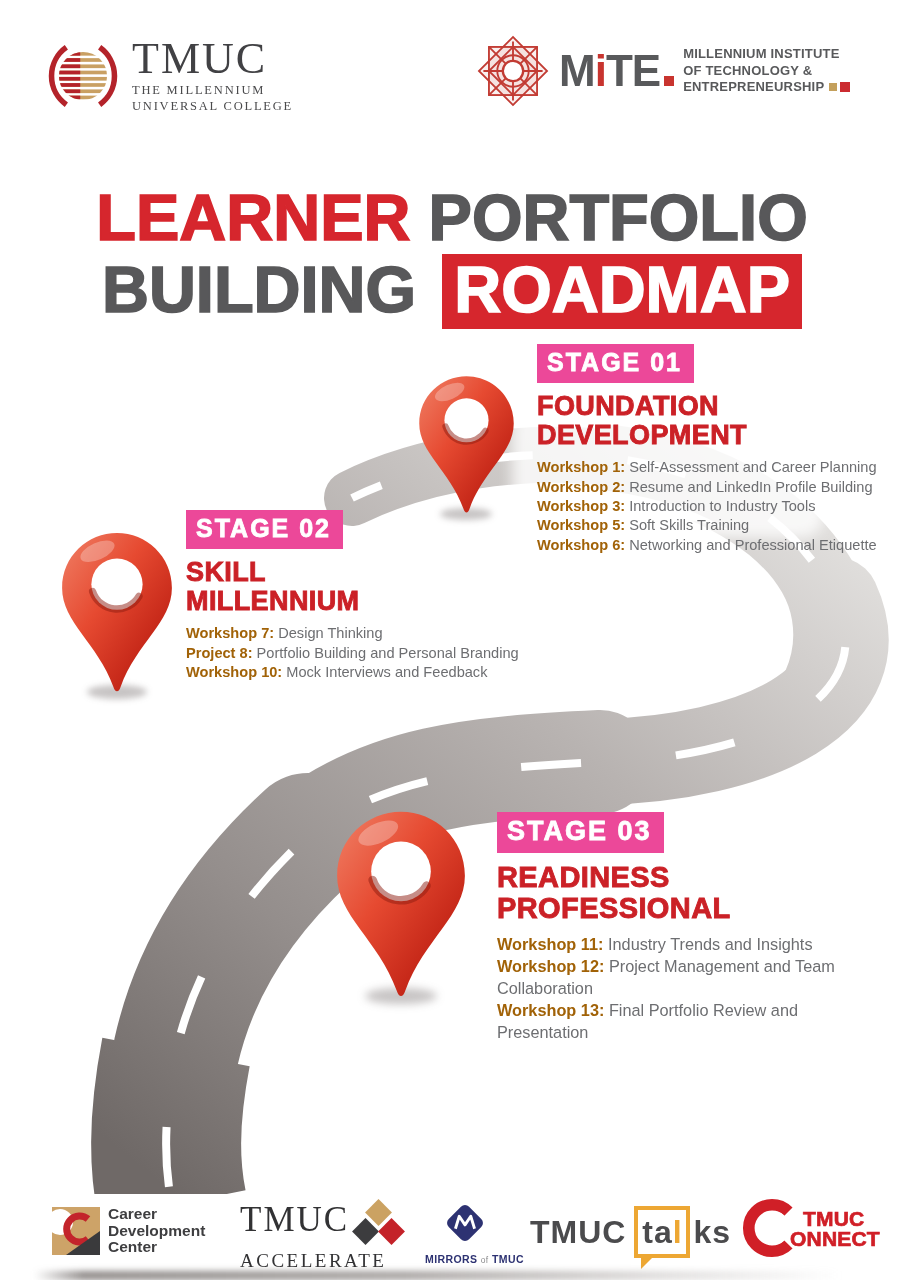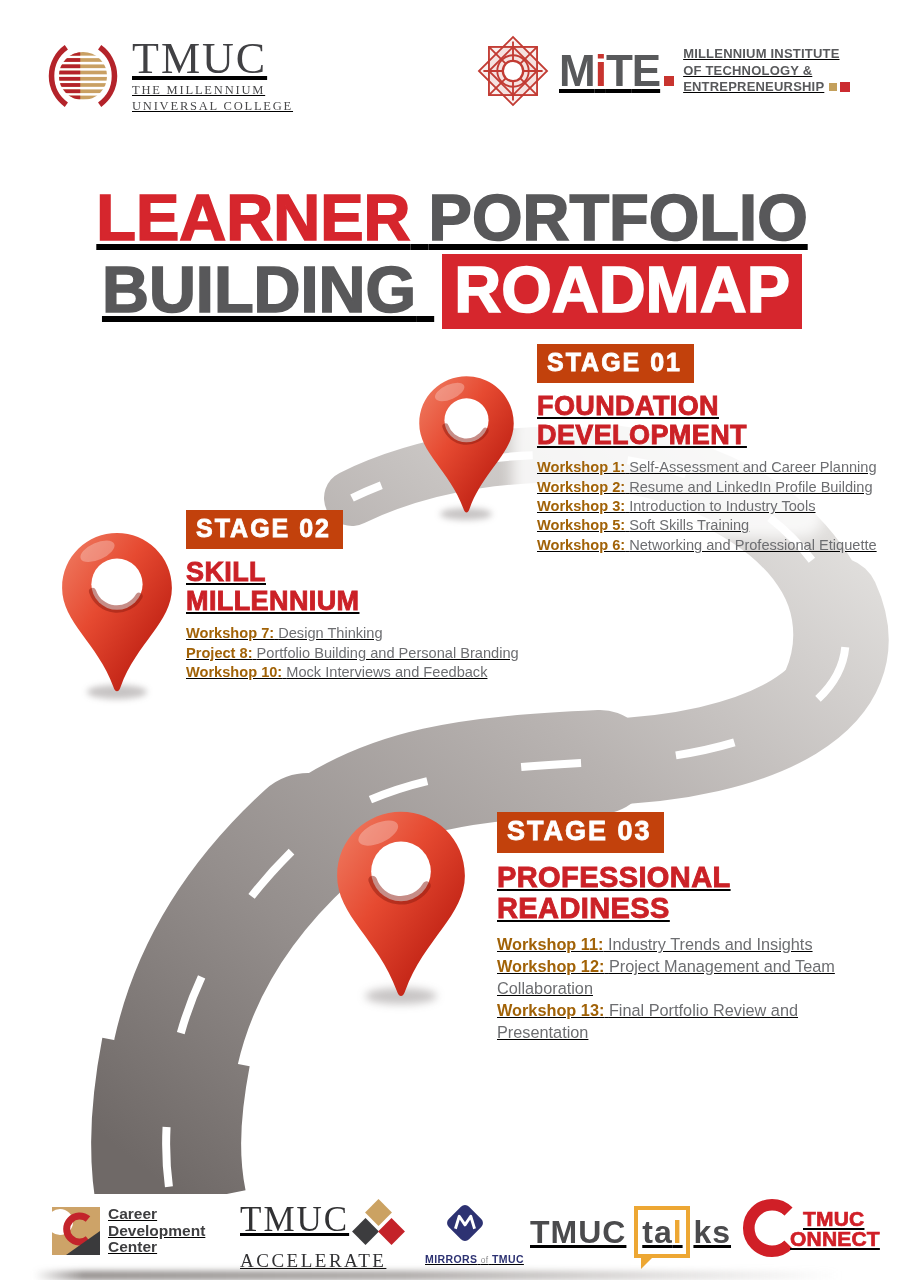--- a/index.html
+++ b/index.html
@@ -1,18 +1,18 @@
 <!DOCTYPE html>
 <html><head>
 <meta charset="utf-8">
 <style>
   html,body{margin:0;padding:0;background:#fff;}
   .poster{position:relative;width:904px;height:1280px;background:#ffffff;overflow:hidden;
           font-family:"Liberation Sans",sans-serif;}
-  .abs{position:absolute;text-decoration:underline;}
+  .abs{position:absolute;}
 
   
   .road-svg{position:absolute;left:0;top:0;z-index:1;}
 
   
   .tmuc-logo{left:46px;top:38px;display:flex;align-items:center;gap:12px;z-index:5;}
   .tmuc-word{font-family:"Liberation Serif",serif;font-size:44px;color:#414144;letter-spacing:2px;line-height:.95;}
   .tmuc-sub{font-family:"Liberation Serif",serif;font-size:12.5px;color:#4a4a4c;letter-spacing:1.8px;line-height:1.3;margin-top:2px;}
   .mite-logo{left:476px;top:34px;display:flex;align-items:center;gap:9px;z-index:5;}
   .mite-word{font-size:44px;font-weight:700;color:#58595b;letter-spacing:-1px;line-height:1;display:flex;align-items:flex-end;}
@@ -25,21 +25,21 @@
   
   .title{left:0;right:0;top:182px;text-align:center;z-index:5;}
   .title-line{font-size:65px;font-weight:700;color:#58585a;line-height:1.1;letter-spacing:0;
               -webkit-text-stroke:1.6px currentColor;}
   .t-red{color:#d6262d;-webkit-text-stroke:1.6px #d6262d;}
   .roadmap-box{display:inline-block;background:#d6262d;color:#fff;-webkit-text-stroke:1.6px #fff;
                padding:0px 12px 4px 12px;margin-left:8px;}
 
   
   .stage{z-index:5;}
-  .badge{display:inline-block;background:#c2410c;color:#fff;font-weight:700;letter-spacing:2px;
+  .badge{display:inline-block;background:#ec4899;color:#fff;font-weight:700;letter-spacing:2px;
          font-size:25px;padding:4px 12px 6px 10px;-webkit-text-stroke:.8px #fff;}
   .stage-heading{color:#cb2127;font-weight:700;font-size:27px;line-height:1.06;letter-spacing:.4px;
                  margin-top:9px;-webkit-text-stroke:.9px #cb2127;}
   .ws{margin:9px 0 0 0;padding:0;list-style:none;font-size:14.6px;color:#6d6e71;line-height:1.33;}
   .ws b{color:#a16207;}
   .stage1{left:537px;top:344px;width:368px;}
   .stage2{left:186px;top:510px;width:372px;}
   .stage3{left:497px;top:812px;width:392px;}
   .stage3 .badge{font-size:27px;}
   .stage3 .stage-heading{font-size:29px;}
@@ -219,22 +219,22 @@
     <ul class="ws">
       <li><b>Workshop 7:</b> <span>Design Thinking</span></li>
       <li><b>Project 8:</b> <span>Portfolio Building and Personal Branding</span></li>
       <li><b>Workshop 10:</b> <span>Mock Interviews and Feedback</span></li>
     </ul>
   </section>
 
   <section class="abs stage stage3">
     <div class="badge">STAGE 03</div>
     <div class="stage-heading">
+      <div>READINESS</div>
       <div>PROFESSIONAL</div>
-      <div>READINESS</div>
     </div>
     <ul class="ws">
       <li><b>Workshop 11:</b> <span>Industry Trends and Insights</span></li>
       <li><b>Workshop 12:</b> <span>Project Management and Team Collaboration</span></li>
       <li><b>Workshop 13:</b> <span>Final Portfolio Review and Presentation</span></li>
     </ul>
   </section>
 
   <svg class="pin pin1" viewBox="0 0 100 140">
     <path d="M50 4 C74 4 95 23 95 49 C95 77 66 94 53 130 C51.5 135 48.5 135 47 130 C34 94 5 77 5 49 C5 23 26 4 50 4 Z" fill="url(#pinGrad)"></path>

